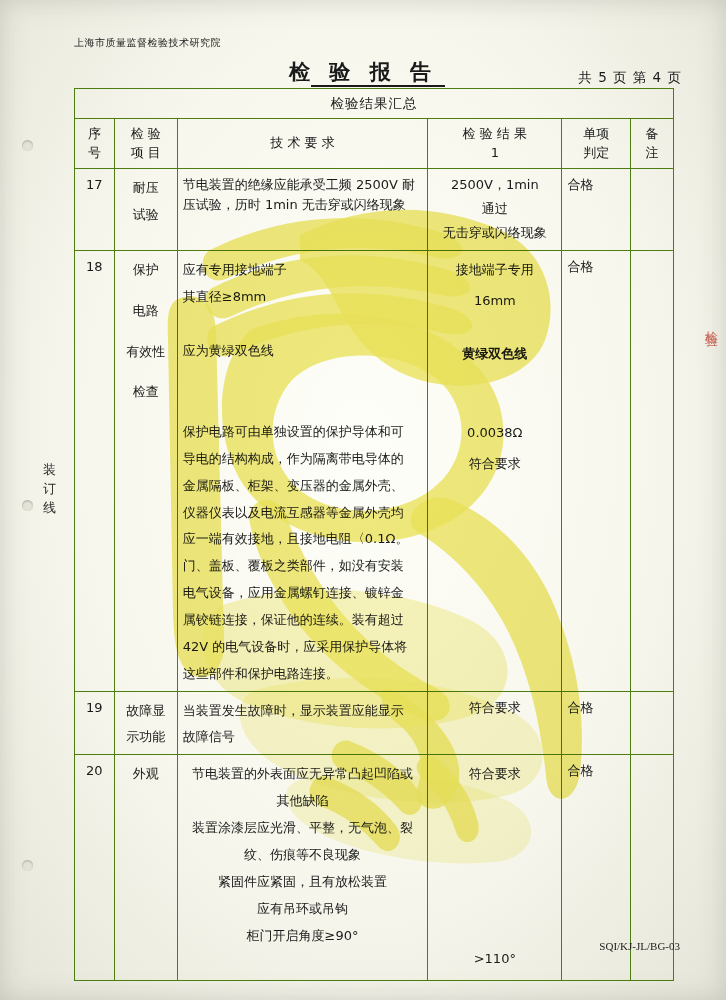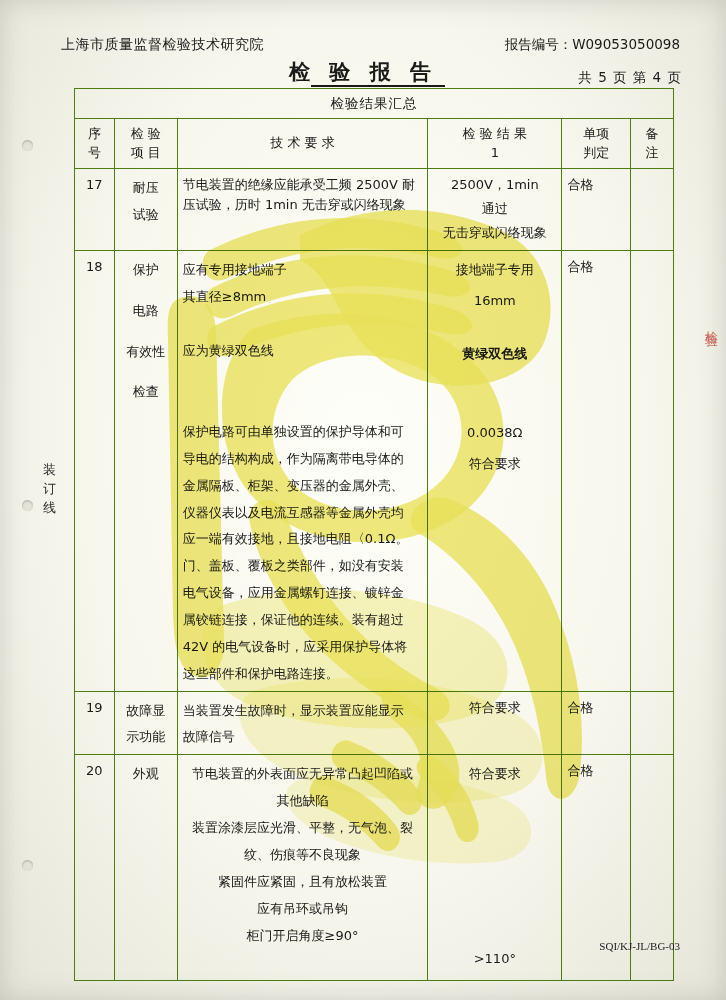--- a/index.html
+++ b/index.html
@@ -42,23 +42,23 @@
   }
 
   
   .hdr {
     position: absolute;
     left: 0; right: 0; top: 0;
     height: 92px;
   }
   .org-title {
     position: absolute;
-    left: 61px;
+    left: 74px;
     top: 36px;
-    font-size: 14px;
+    font-size: 10px;
     letter-spacing: 0.5px;
     white-space: nowrap;
   }
   .report-no {
     position: absolute;
     right: 46px;
     top: 36px;
     font-size: 13.5px;
     white-space: nowrap;
   }
@@ -179,23 +179,20 @@
 </style>
 </head>
 <body>
 
 <div class="page">
 
   <div class="paper-tint"></div>
 
   <div class="hdr">
     <div class="org-title">上海市质量监督检验技术研究院</div>
-    <div class="report-no">
-      <span>报告编号：</span><span>W09053050098</span>
-    </div>
     <div class="doc-title">检 验 报 告</div>
     <div class="doc-title-underline"></div>
     <div class="page-no">共 5 页  第 4 页</div>
   </div>
 
   <table class="tbl">
     <tbody>
       <tr>
         <td class="band-title" colspan="6">检验结果汇总</td>
       </tr>

